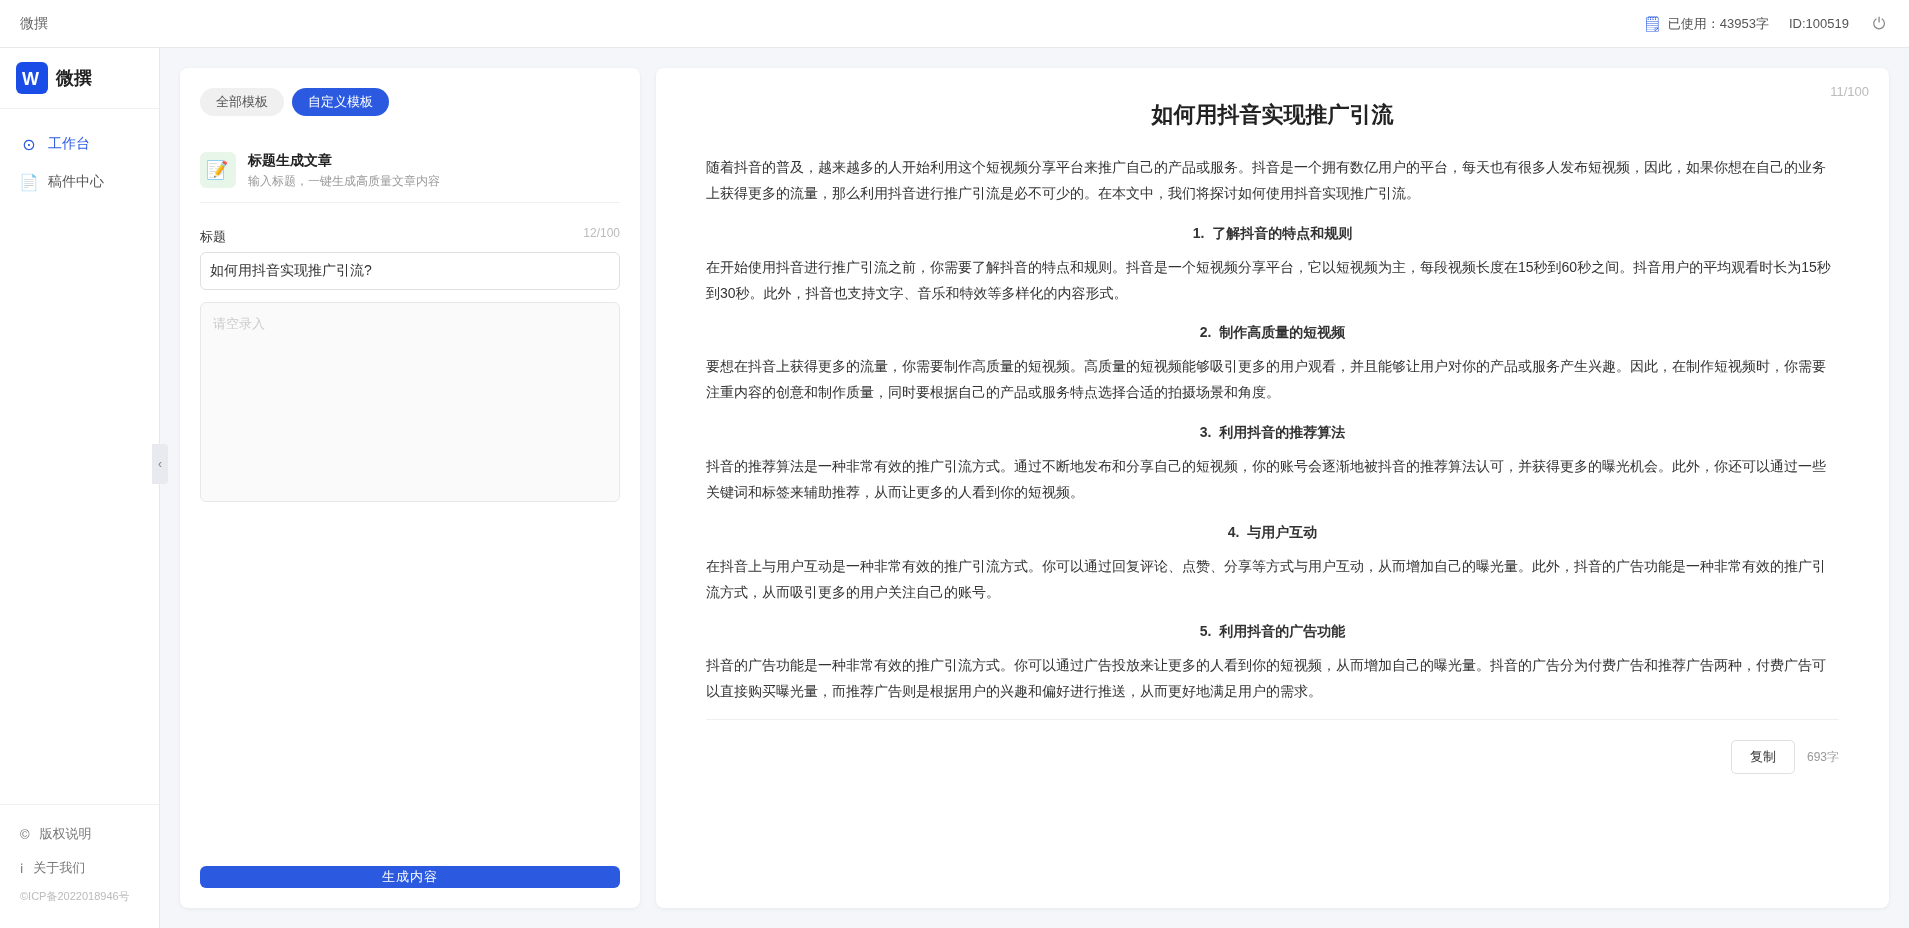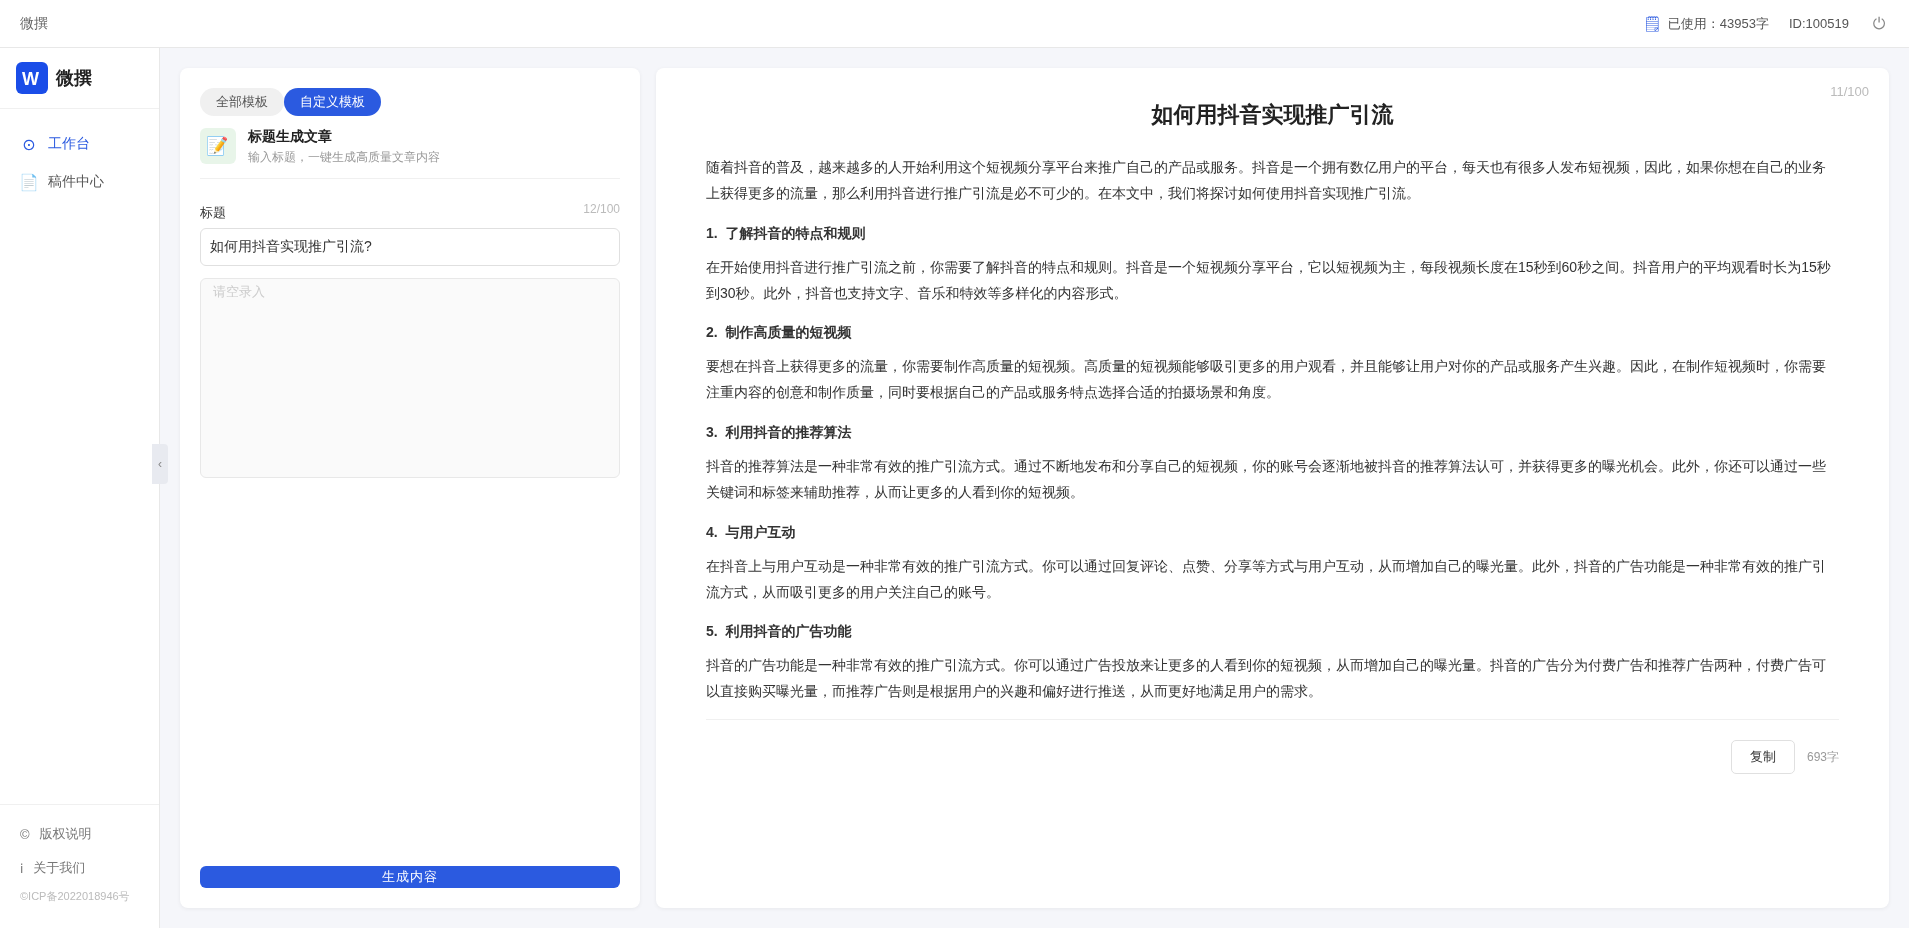--- a/index.html
+++ b/index.html
@@ -184,22 +184,22 @@
       display: flex;
       flex-direction: column;
       gap: 0;
       margin-right: 16px;
       box-shadow: 0 1px 4px rgba(0,0,0,0.06);
     }
 
     
     #template-tabs {
       display: flex;
-      gap: 0;
-      margin-bottom: 0;
+      gap: 8px;
+      margin-bottom: 24px;
     }
     .tab-btn {
       padding: 5px 16px;
       border-radius: 20px;
       border: none;
       cursor: pointer;
       font-size: 13px;
     }
     .tab-btn.active {
       background: #2b5ae0;
@@ -266,21 +266,21 @@
       border-radius: 6px;
       font-size: 14px;
       color: #333;
       outline: none;
       resize: none;
       margin-bottom: 12px;
     }
     .form-placeholder-area {
       width: 100%;
       min-height: 200px;
-      padding: 4px 12px;
+      padding: 12px 12px;
       border: 1px solid #e8e8e8;
       border-radius: 6px;
       font-size: 13px;
       color: #ccc;
       background: #fafafa;
       margin-bottom: 16px;
       display: flex;
       align-items: flex-start;
     }
 
@@ -331,20 +331,21 @@
       color: #333;
       line-height: 1.85;
     }
     .article-body p {
       margin-bottom: 14px;
     }
     .article-body .section-title {
       font-weight: bold;
       margin-bottom: 8px;
       margin-top: 10px;
+      text-align: center;
     }
 
     
     #right-bottom-bar {
       position: sticky;
       bottom: 0;
       background: #fff;
       padding: 20px 0 0;
       display: flex;
       justify-content: flex-end;

